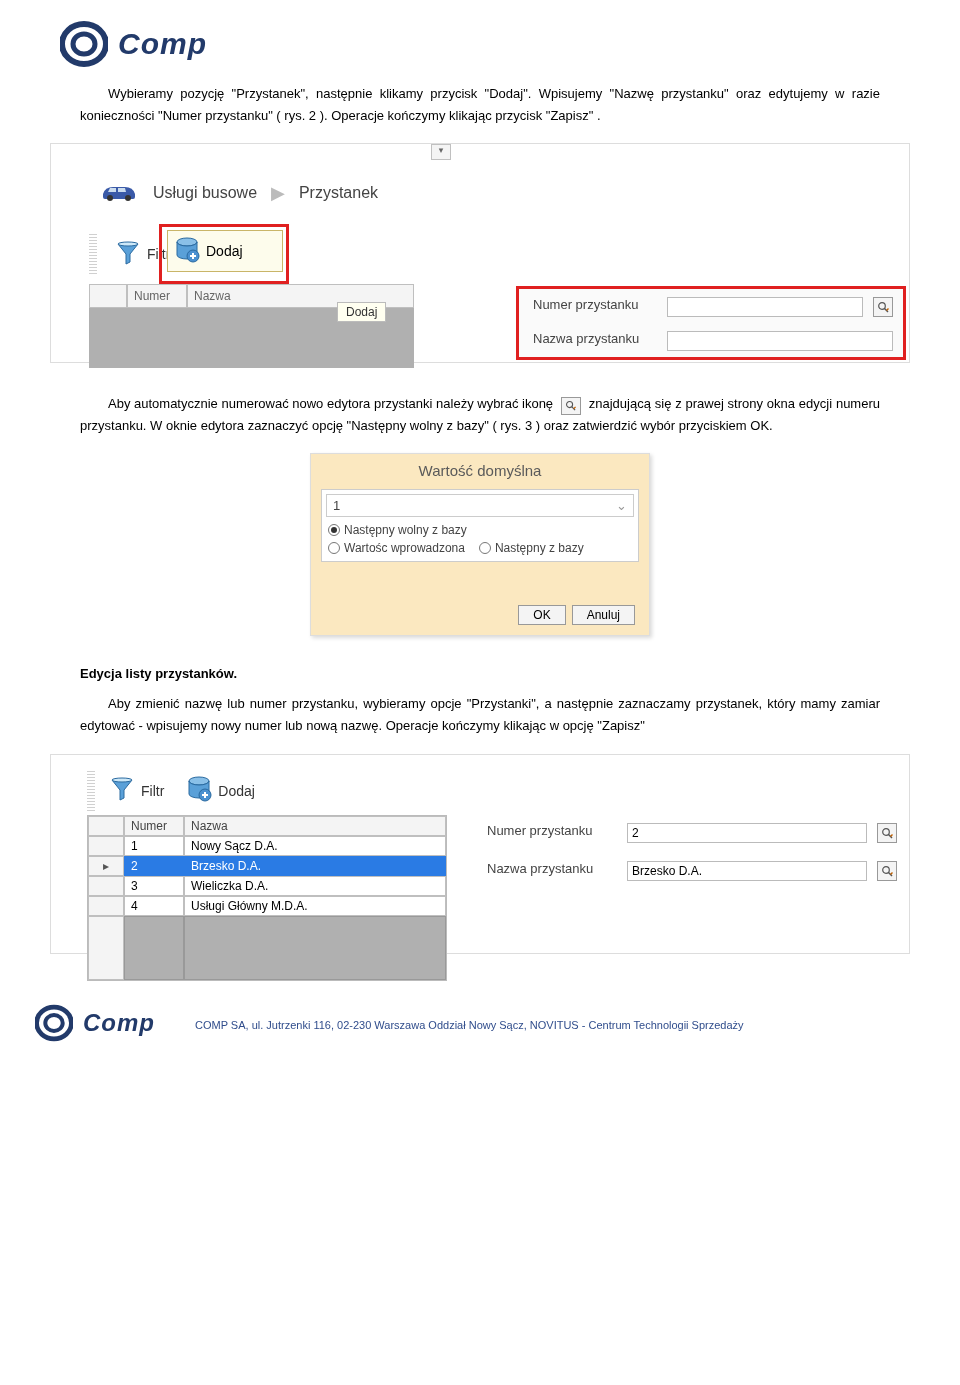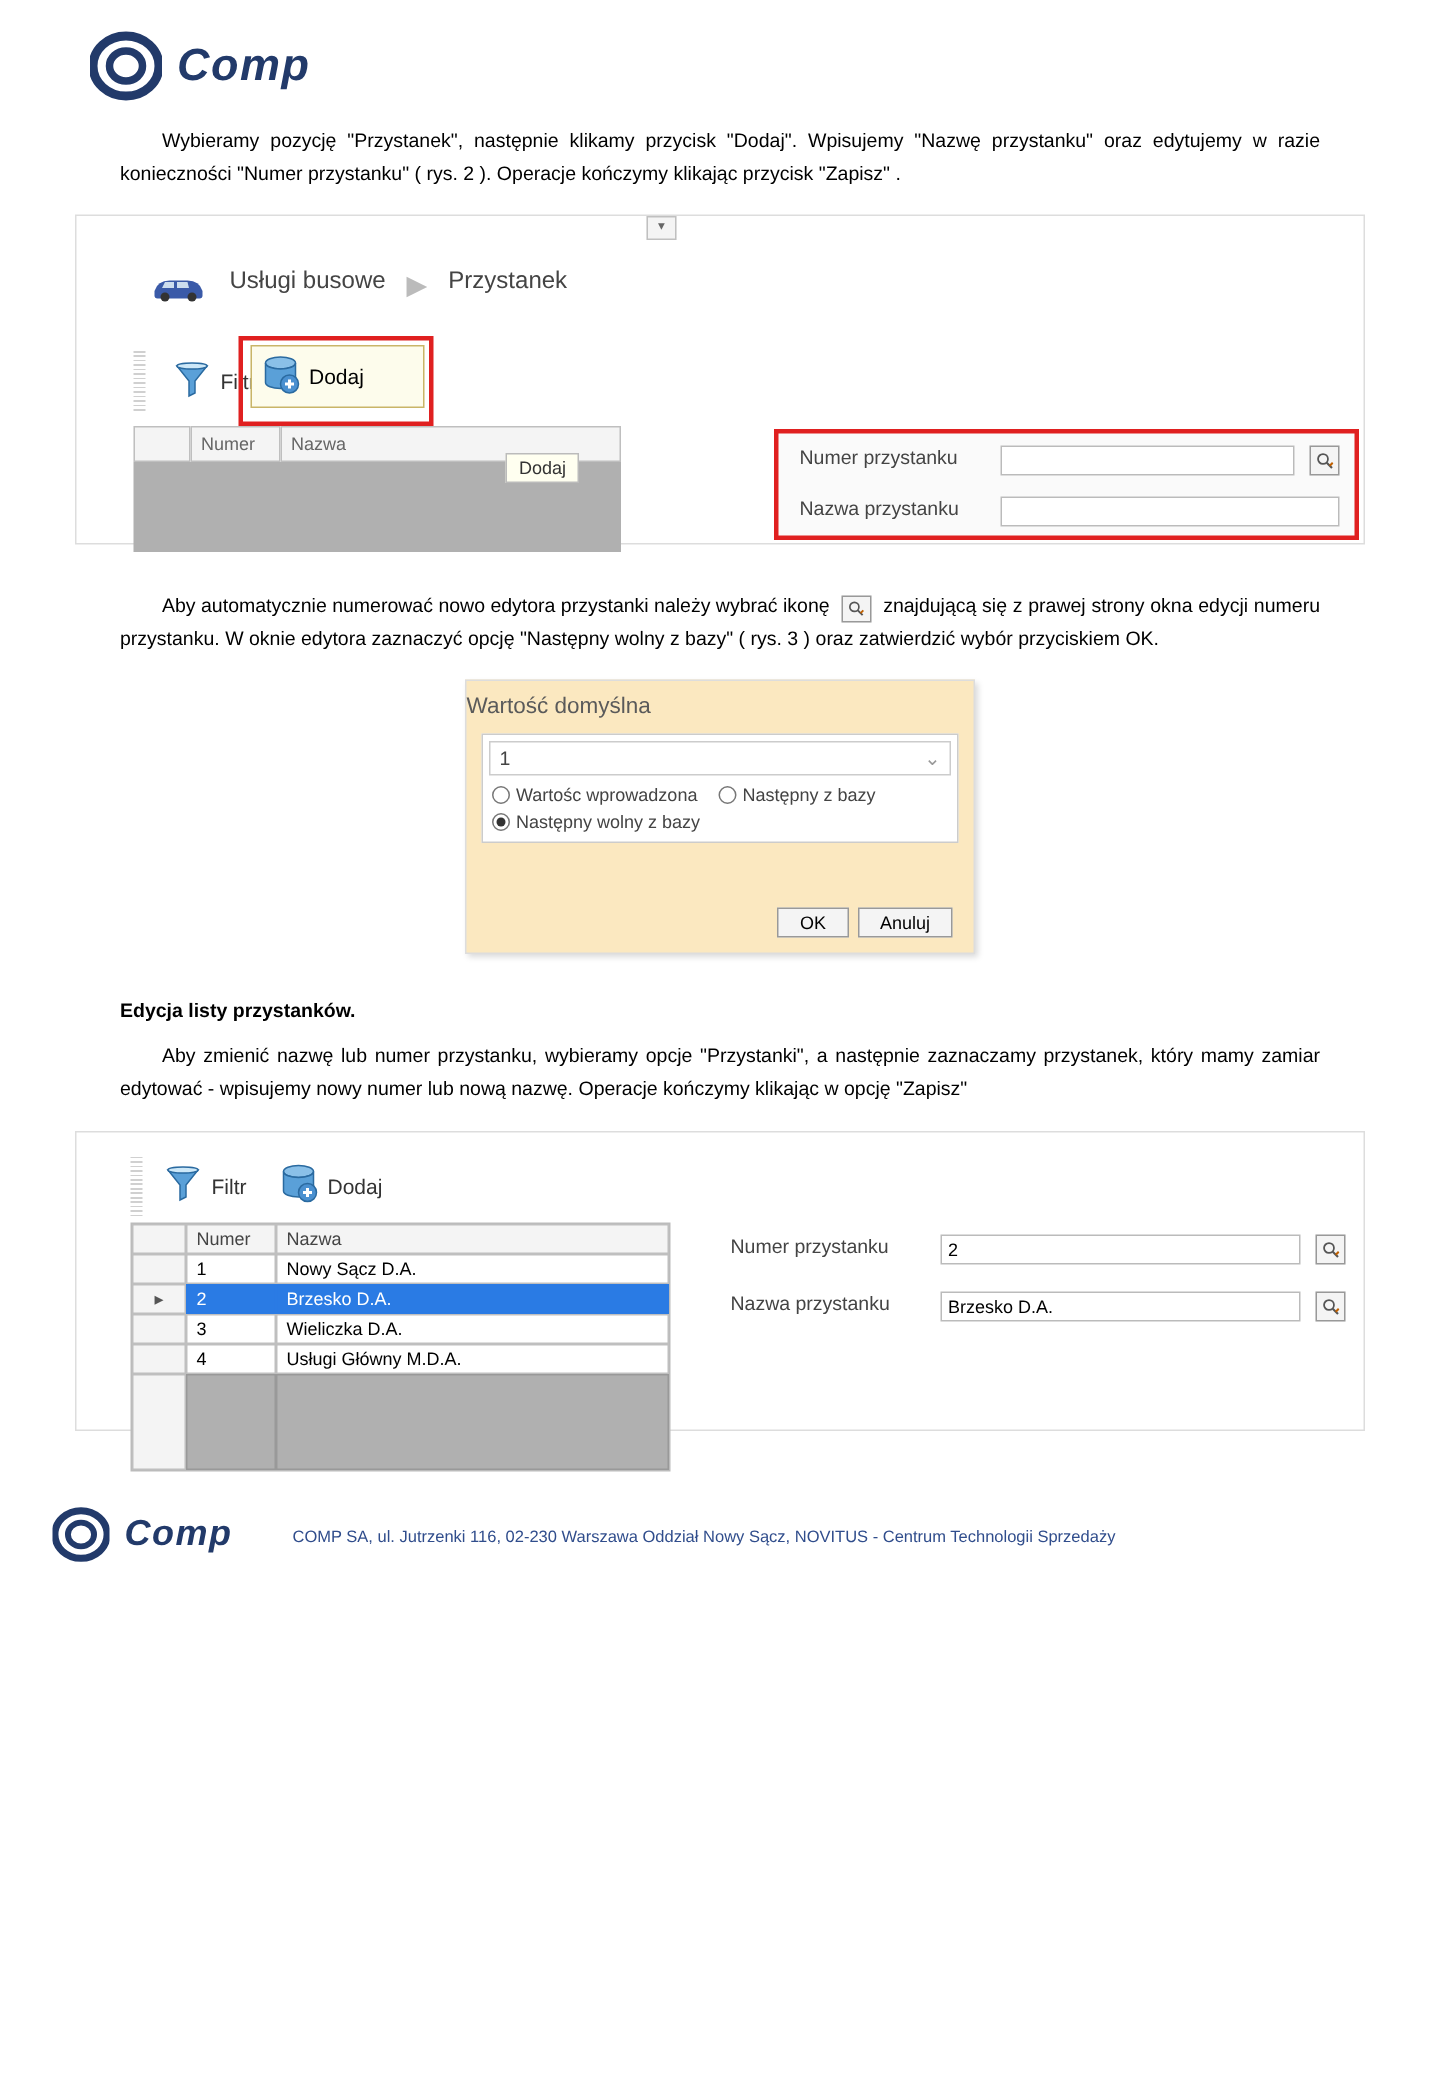--- a/index.html
+++ b/index.html
@@ -10,21 +10,21 @@
   .logo-big .logo-circle { width: 48px; height: 48px; }
   .logo-text { font-weight: 900; font-size: 26px; color: #223a6a; font-style: italic; letter-spacing: 1px; }
   .logo-big .logo-text { font-size: 30px; }
   .section-title { font-weight: bold; font-size: 13px; margin: 8px 0 12px; }
   .para { line-height: 1.7; margin: 8px 0 16px; text-align: justify; }
   .indent { text-indent: 28px; }
   .shot { border: 1px solid #ddd; background: #fff; margin: 10px 0 20px; position: relative; }
   .shot1 { height: 220px; margin-left: -30px; margin-right: -30px; }
   .title-dropdown { position: absolute; top: 0; left: 380px; width: 20px; height: 16px; border: 1px solid #c0c0c0; background: #f4f4f4; }
   .title-dropdown::after { content: '▾'; font-size: 9px; color: #666; display: block; text-align: center; }
-  .breadcrumb { position: absolute; top: 35px; left: 48px; display: flex; align-items: flex-start; gap: 14px; font-size: 16px; color: #444; }
+  .breadcrumb { position: absolute; top: 35px; left: 48px; display: flex; align-items: center; gap: 14px; font-size: 16px; color: #444; }
   .car-icon svg { width: 40px; height: 24px; }
   .arrow-crumb { color: #bbb; font-size: 18px; }
   .toolbar { position: absolute; top: 90px; left: 38px; display: flex; align-items: center; gap: 4px; }
   .tb-handle { width: 8px; height: 40px; background: repeating-linear-gradient(#d0d0d0 0 1px, transparent 1px 3px); margin-right:3px; }
   .tb-btn { display: flex; align-items: center; gap: 6px; padding: 4px 10px; border: 1px solid transparent; font-size: 14px; color: #333; cursor: pointer; }
   .funnel-icon svg, .db-icon svg { width: 26px; height: 26px; }
   .red-box1 { position: absolute; top: 80px; left: 108px; width: 130px; height: 60px; border: 3px solid #e02020; }
   .dodaj-highlight { position: absolute; top: 86px; left: 116px; width: 116px; height: 42px; border: 1px solid #c9b568; background: #fdfcec; display: flex; align-items: center; gap: 6px; padding-left: 6px; font-size: 14px; }
   .table-left { position: absolute; top: 140px; left: 38px; right: 495px; }
   .grid-head { display: flex; font-size: 12px; color: #666; }
@@ -35,21 +35,21 @@
   .grid-body { height: 60px; background: #b0b0b0; }
   .tooltip { position: absolute; top: 158px; left: 286px; background: #fffff0; border: 1px solid #bbb; padding: 2px 8px; font-size: 12px; color: #333; }
   .red-box2 { position: absolute; top: 142px; left: 465px; right: 3px; height: 74px; border: 3px solid #e02020; background: #fafafa; }
   .form-row { position: absolute; display: flex; gap: 10px; font-size: 13px; color: #444; }
   .form-row input { border: 1px solid #bbb; height: 20px; padding: 0 4px; font-size: 12px; font-family: Arial; }
   .btn-edit { width: 20px; height: 20px; border: 1px solid #999; background: #f4f4f4; display: flex; align-items: center; justify-content: center; }
   .btn-edit svg { width: 12px; height: 12px; }
   .inline-btn-edit { display: inline-flex; width: 20px; height: 18px; border: 1px solid #999; background: #f4f4f4; align-items: center; justify-content: center; vertical-align: -3px; margin: 0 4px; }
   .inline-btn-edit svg { width: 11px; height: 11px; }
   .shot2 { width: 340px; margin: 10px auto 30px; background: #fbe8c0; border: 1px solid #ddd; padding: 0 0 10px; box-shadow: 2px 2px 4px rgba(0,0,0,.15); }
-  .shot2-title { padding: 8px 0 4px; font-size: 15px; color: #5a5a5a; }
+  .shot2-title { text-align: center; padding: 8px 0 4px; font-size: 15px; color: #5a5a5a; }
   .shot2-body { background: #fff; margin: 6px 10px 0; padding: 4px; border: 1px solid #ccc; }
   .sel { border: 1px solid #ccc; padding: 3px 6px; display: flex; justify-content: space-between; align-items: center; color: #444; font-size: 13px; margin-bottom: 4px; }
   .sel-arrow { color: #999; }
   .radio-row { display: flex; gap: 14px; padding: 2px 2px; font-size: 12px; color: #444; flex-wrap: wrap; }
   .radio { display: flex; align-items: center; gap: 4px; }
   .radio-c { width: 12px; height: 12px; border: 1px solid #777; border-radius: 50%; display: inline-flex; align-items: center; justify-content: center; }
   .radio-c.dot::after { content: ''; width: 6px; height: 6px; border-radius: 50%; background: #333; }
   .shot2-btns { display: flex; justify-content: flex-end; gap: 6px; padding: 10px 14px 0; }
   .btn { border: 1px solid #999; background: #f4f4f4; padding: 2px 14px; font-size: 12px; cursor: pointer; margin-top: 33px; }
   .shot3 { height: 200px; margin-left: -30px; margin-right: -30px; border:1px solid #ddd;background:#fff;margin-top:5px; }
@@ -174,32 +174,32 @@
 
   <div class="shot2">
     <div class="shot2-title">Wartość domyślna</div>
     <div class="shot2-body">
       <div class="sel">
         <span>1</span>
         <span class="sel-arrow">⌄</span>
       </div>
       <div class="radio-row">
         <span class="radio">
+            <span class="radio-c dot"></span>
+            <span>Następny wolny z bazy</span>
+          </span>
+      </div>
+      <div class="radio-row">
+        <span class="radio">
             <span class="radio-c"></span>
             <span>Wartośc wprowadzona</span>
           </span>
         <span class="radio">
             <span class="radio-c"></span>
             <span>Następny z bazy</span>
-          </span>
-      </div>
-      <div class="radio-row">
-        <span class="radio">
-            <span class="radio-c dot"></span>
-            <span>Następny wolny z bazy</span>
           </span>
       </div>
     </div>
     <div class="shot2-btns">
       <div class="btn">OK</div>
       <div class="btn">Anuluj</div>
     </div>
   </div>
 
   <div class="section-title">Edycja listy przystanków.</div>

